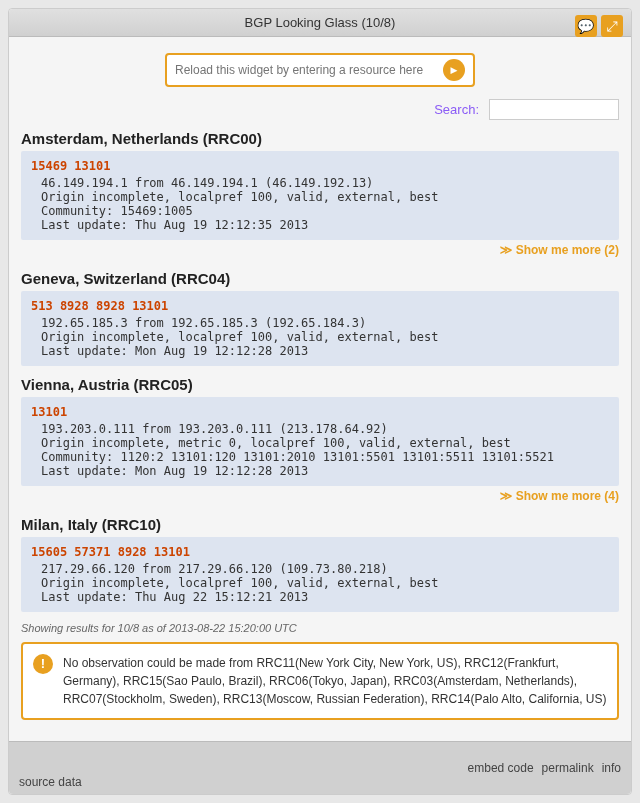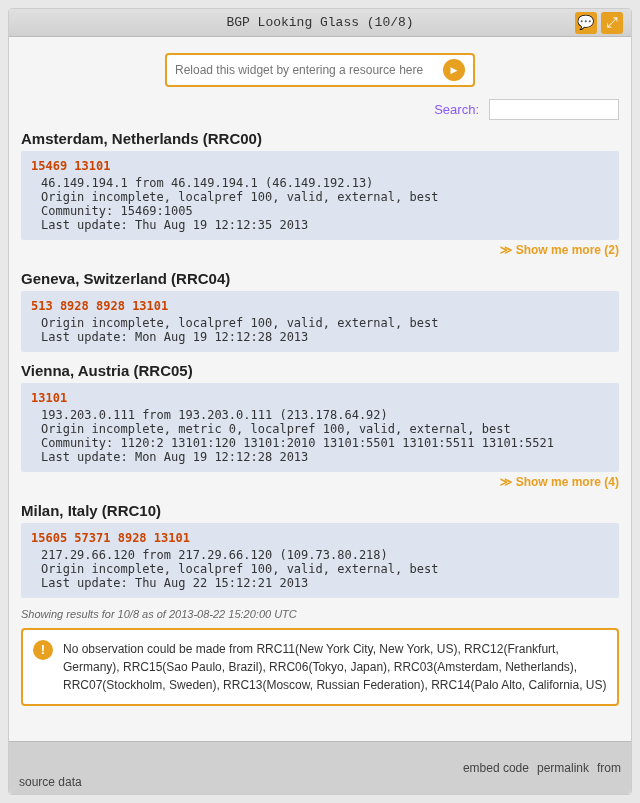--- a/index.html
+++ b/index.html
@@ -19,25 +19,24 @@
       margin: 8px;
       flex: 1;
       display: flex;
       flex-direction: column;
     }
     .title-bar {
       background: linear-gradient(to bottom, #e0e0e0, #d0d0d0);
       border-bottom: 1px solid #bbb;
       padding: 6px 8px;
       display: flex;
-      align-items: center;
+      align-items: flex-start;
       justify-content: center;
       position: relative;
       border-radius: 4px 4px 0 0;
-      font-family: Liberation Mono, monospace;
     }
     .title-bar-title {
       font-size: 13px;
       color: #333;
       font-weight: normal;
     }
     .title-bar-icons {
       position: absolute;
       right: 8px;
       display: flex;
@@ -244,20 +243,21 @@
             <div class="route-line">  Origin incomplete, localpref 100, valid, external, best</div>
             <div class="route-line">  Community: 15469:1005</div>
             <div class="route-line">  Last update: Thu Aug 19 12:12:35 2013</div>
           </div>
           <div class="show-more">Show me more (2)</div>
         </div>
         <div class="section">
           <div class="section-header">Geneva, Switzerland (RRC04)</div>
           <div class="section-body">
             <div class="as-numbers">513 8928 8928 13101</div>
+            <div class="route-line">192.65.185.3 from 192.65.185.3 (192.65.184.3)</div>
             <div class="route-line">  Origin incomplete, localpref 100, valid, external, best</div>
             <div class="route-line">  Last update: Mon Aug 19 12:12:28 2013</div>
           </div>
         </div>
         <div class="section">
           <div class="section-header">Vienna, Austria (RRC05)</div>
           <div class="section-body">
             <div class="as-numbers">13101</div>
             <div class="route-line">193.203.0.111 from 193.203.0.111 (213.178.64.92)</div>
             <div class="route-line">  Origin incomplete, metric 0, localpref 100, valid, external, best</div>
@@ -283,16 +283,16 @@
       <div class="warning-icon">!</div>
       <span>No observation could be made from RRC11(New York City, New York, US), RRC12(Frankfurt, Germany), RRC15(Sao Paulo, Brazil), RRC06(Tokyo, Japan), RRC03(Amsterdam, Netherlands), RRC07(Stockholm, Sweden), RRC13(Moscow, Russian Federation), RRC14(Palo Alto, California, US)</span>
     </div>
   </div>
 
   <div class="bottom-bar">
     <span class="bottom-left bottom-link">source data</span>
     <div class="bottom-right">
       <span class="bottom-link">embed code</span>
       <span class="bottom-link">permalink</span>
-      <span class="bottom-link">from</span>
+      <span class="bottom-link">info</span>
     </div>
   </div>
 </div>
 
 </body></html>

